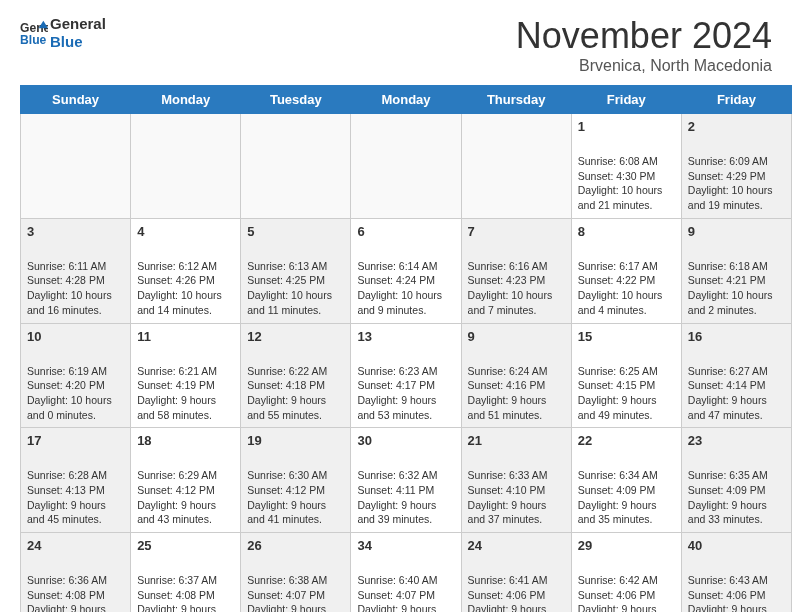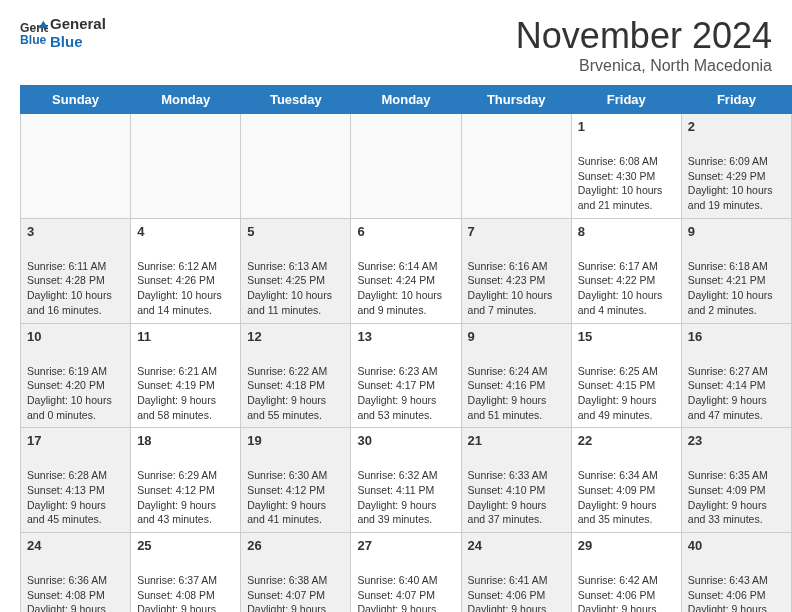--- a/index.html
+++ b/index.html
@@ -190,21 +190,21 @@
           </td>
           <td>
             <span class="day-number">25</span>
             <div class="day-info">Sunrise: 6:37 AM<br>Sunset: 4:08 PM<br>Daylight: 9 hours and 30 minutes.</div>
           </td>
           <td class="shaded">
             <span class="day-number">26</span>
             <div class="day-info">Sunrise: 6:38 AM<br>Sunset: 4:07 PM<br>Daylight: 9 hours and 28 minutes.</div>
           </td>
           <td>
-            <span class="day-number">27</span>
+            <span class="day-number">34</span>
             <div class="day-info">Sunrise: 6:40 AM<br>Sunset: 4:07 PM<br>Daylight: 9 hours and 27 minutes.</div>
           </td>
           <td class="shaded">
             <span class="day-number">24</span>
             <div class="day-info">Sunrise: 6:41 AM<br>Sunset: 4:06 PM<br>Daylight: 9 hours and 25 minutes.</div>
           </td>
           <td>
             <span class="day-number">29</span>
             <div class="day-info">Sunrise: 6:42 AM<br>Sunset: 4:06 PM<br>Daylight: 9 hours and 24 minutes.</div>
           </td>

